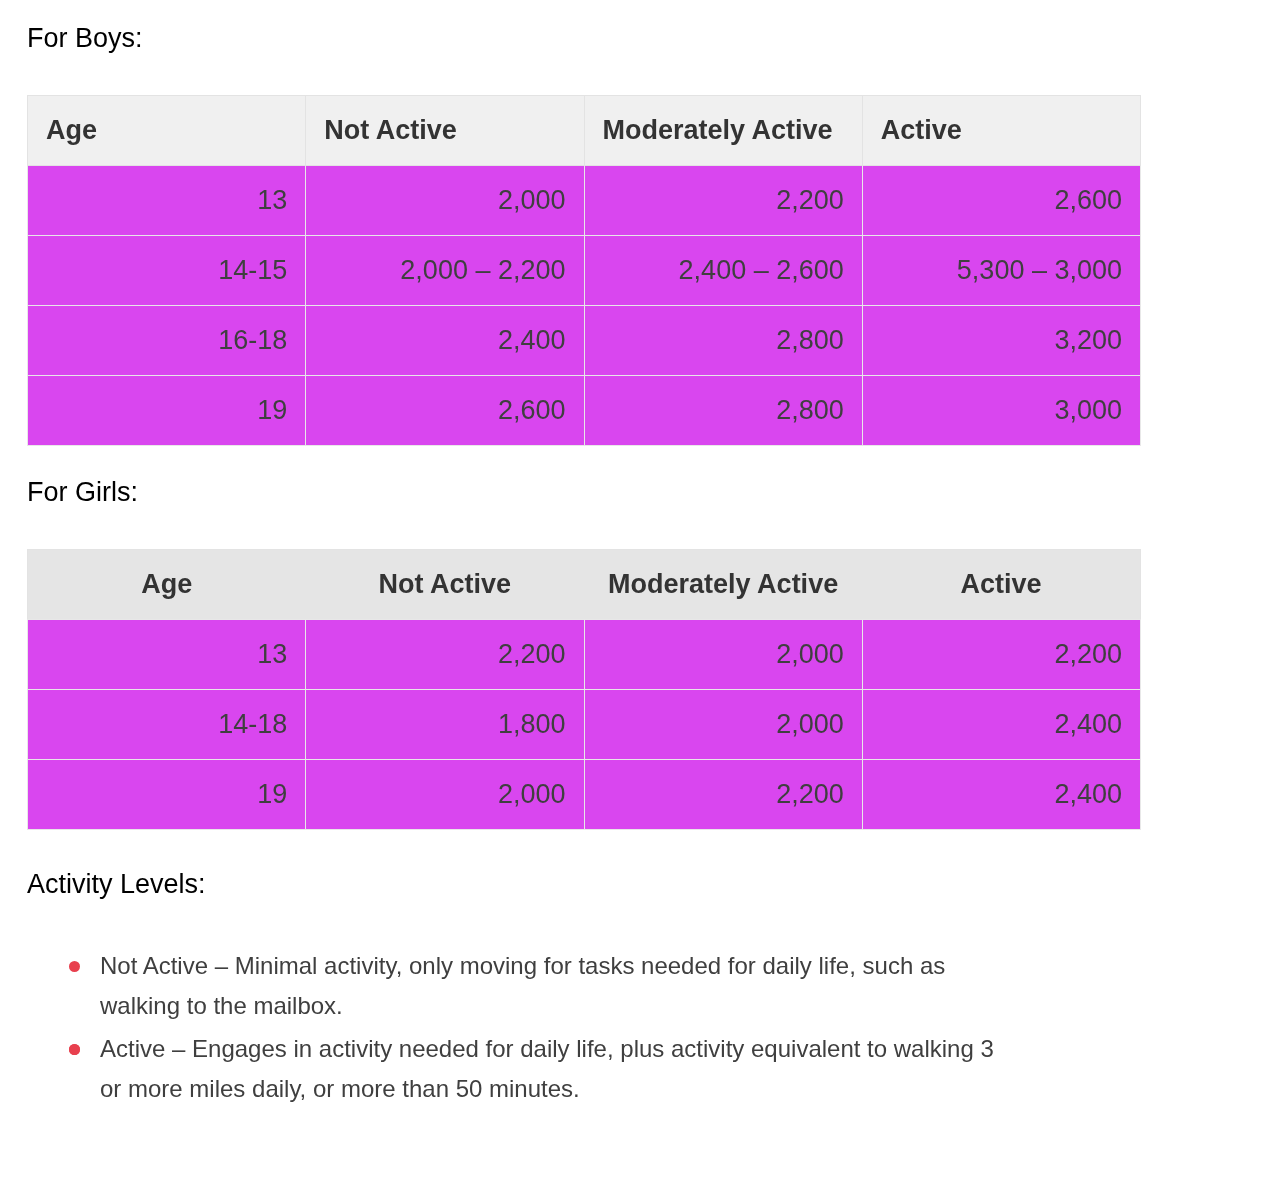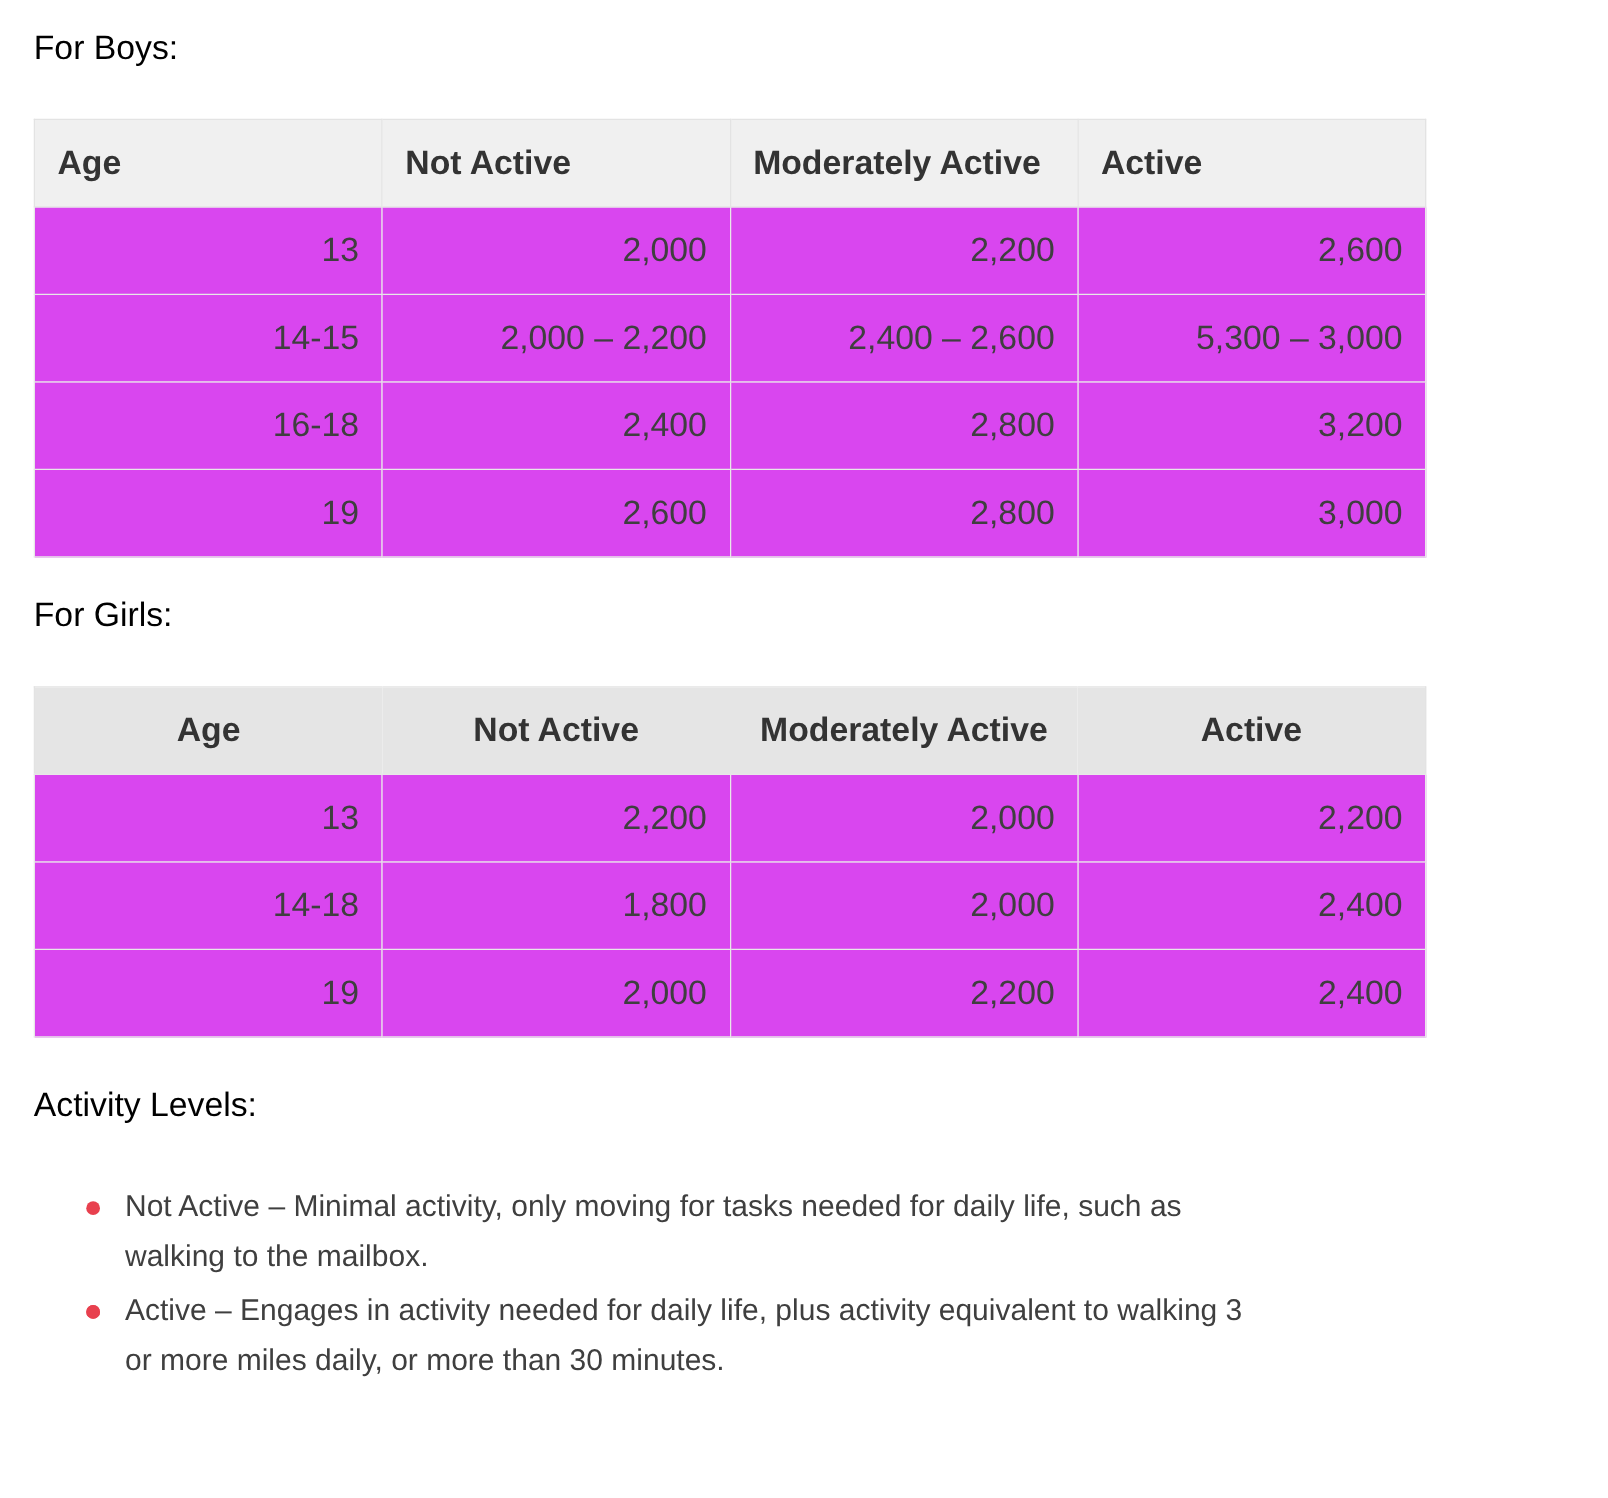--- a/index.html
+++ b/index.html
@@ -190,17 +190,17 @@
       <span class="dot"></span>
       <span class="li-text">Not Active – Minimal activity, only moving for tasks needed for daily life, such as
 walking to the mailbox.</span>
     </li>
     <li>
       <span class="dot"></span>
     </li>
     <li>
       <span class="dot"></span>
       <span class="li-text">Active – Engages in activity needed for daily life, plus activity equivalent to walking 3
-or more miles daily, or more than 30 minutes.</span>
+or more miles daily, or more than 50 minutes.</span>
     </li>
   </ul>
 
 </div>
 
 </body></html>

